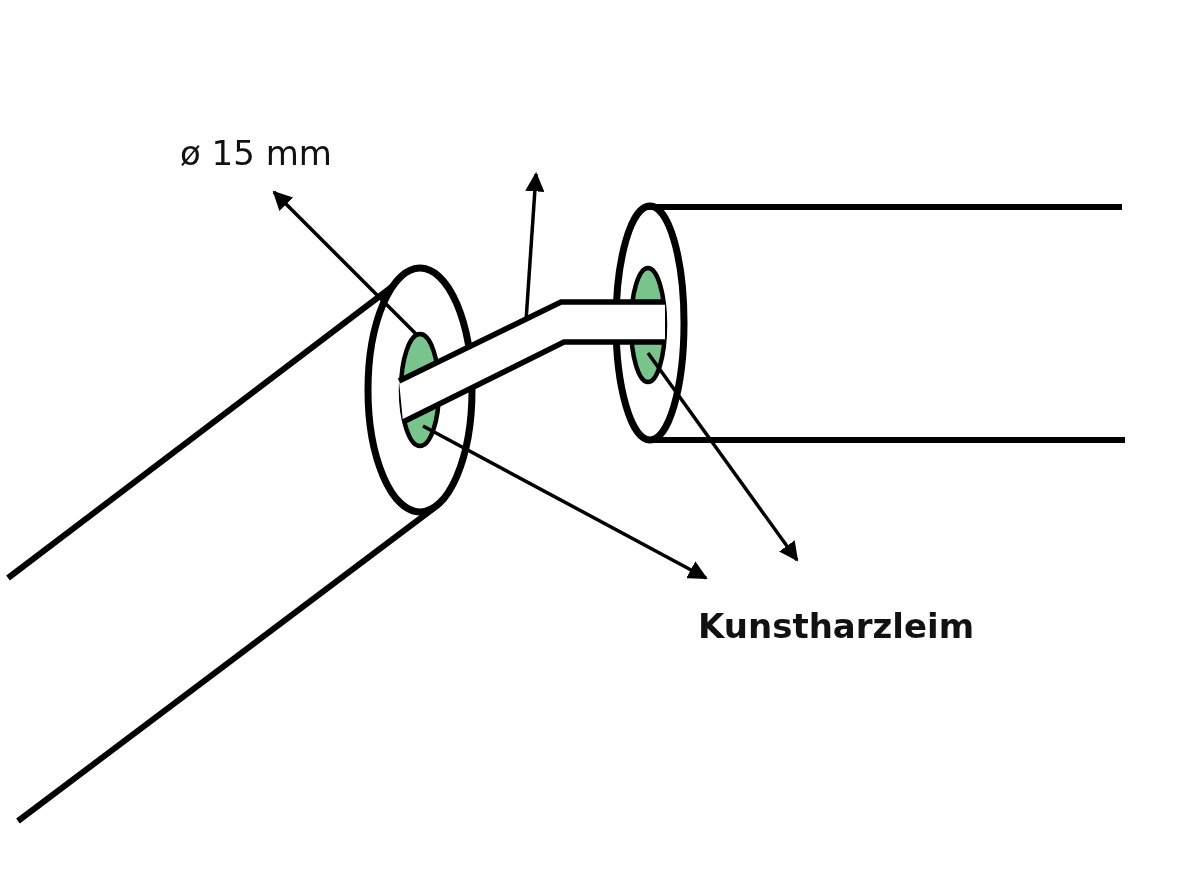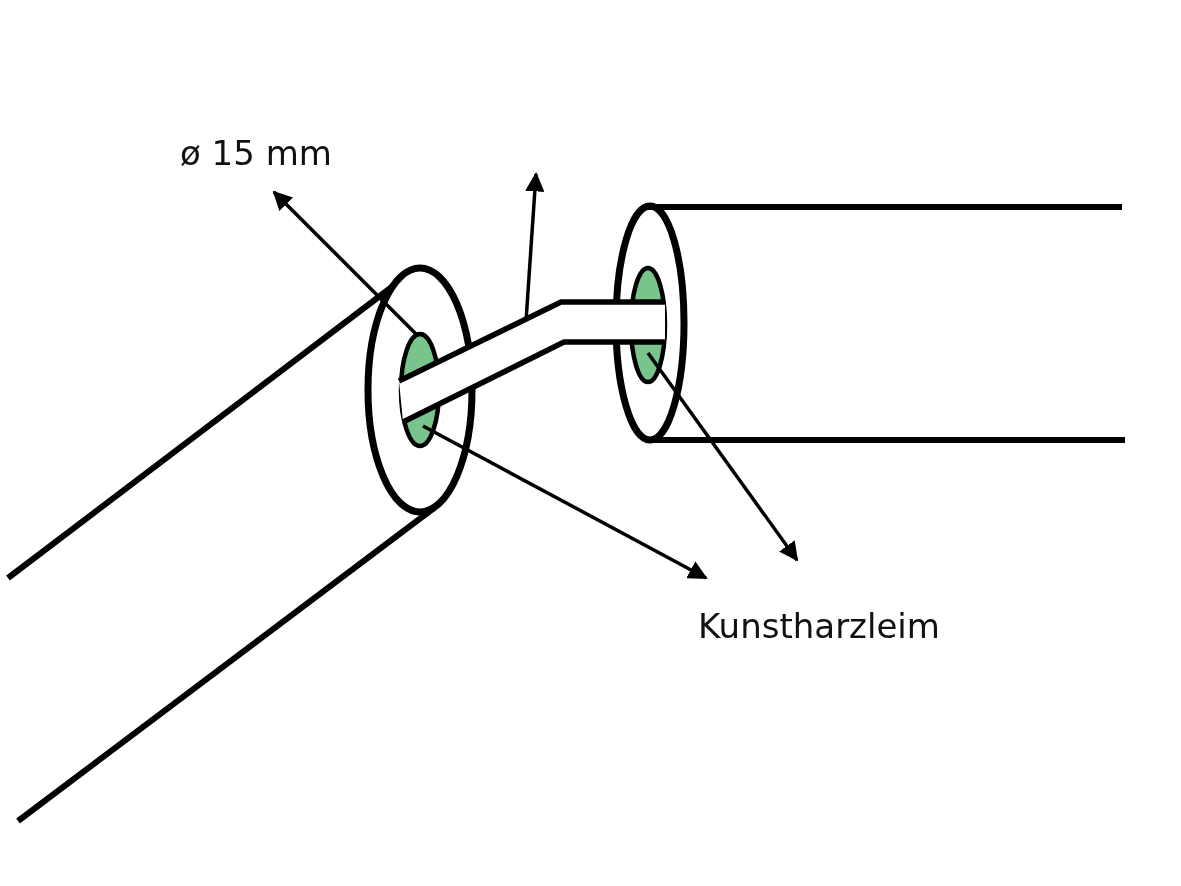--- a/index.html
+++ b/index.html
@@ -24,21 +24,21 @@
     position: absolute;
     font-size: 34px;
     line-height: 1;
     color: #111111;
     white-space: nowrap;
     letter-spacing: 0px;
   }
   .lbl-left-diameter { left: 180px; top: 136px; }
   .lbl-rod           { left: 483px; top: 105px; }
   .lbl-glue-1        { left: 720px; top: 574px; }
-  .lbl-glue-2        { left: 698px; top: 609px; }
+  .lbl-glue-2        { left: 698px; top: 609px; font-weight: bold; }
 </style>
 </head>
 <body>
 
 <div class="stage">
 
   <svg width="1181" height="886" viewBox="0 0 1181 886">
     <defs>
       <marker id="arrowhead" viewBox="0 0 10 10" refX="9" refY="5" markerWidth="5.5" markerHeight="5.5" orient="auto-start-reverse">
         <path d="M 0 0 L 10 5 L 0 10 z" fill="#000000"></path>

